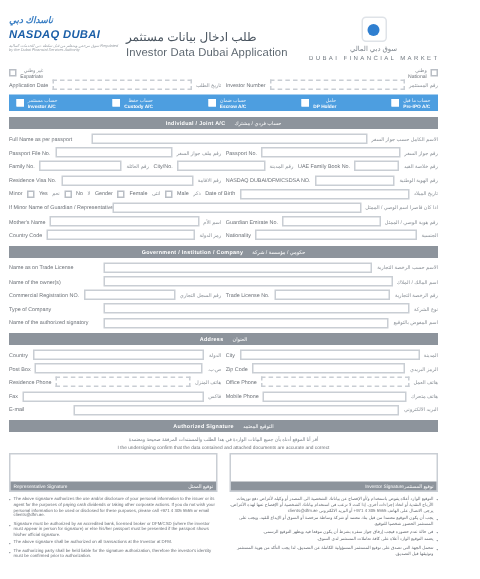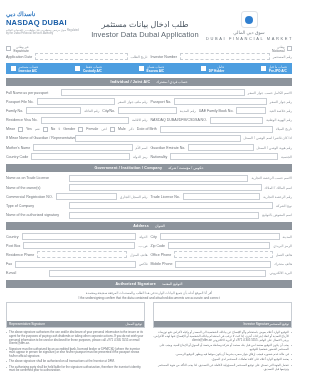--- a/index.html
+++ b/index.html
@@ -8,31 +8,31 @@
     width: 298px; height: 386px;
     background: #ffffff;
     font-family: "Liberation Sans", sans-serif;
     color: #5a5f66;
     overflow: hidden;
   }
   .page { position: relative; width: 298px; height: 386px; padding: 0 6px; }
 
   
   .header { display:flex; align-items:flex-start; justify-content:space-between; padding-top:11px; height:42px; }
-  .logo-left { width: 78px; }
+  .logo-left { width: 78px; font-style: italic; }
   .nasdaq-ar {
     font-size: 6px; letter-spacing:.3px; color:#3b7fc4; font-weight:bold;
     line-height: 7px; white-space:nowrap;
   }
   .nasdaq-en {
     font-size: 7.5px; font-weight:bold; color:#1b5fa8; letter-spacing:.2px;
     line-height: 9px; white-space:nowrap;
   }
   .nasdaq-sub { font-size:2.6px; color:#9aa0a7; line-height:3.4px; margin-top:2px; width:74px; }
-  .title-block { text-align:center; flex:1; padding-top:9px; }
+  .title-block { flex:1; padding-top:9px; }
   .title-ar { font-size:8px; color:#4a5560; line-height:10px; letter-spacing:.2px; }
   .title-en { font-size:7.5px; color:#5d6770; line-height:9px; letter-spacing:.1px; }
   .logo-right { width: 86px; text-align:center; }
   .dfm-emblem {
     width:17px; height:17px; margin:0 auto 2px auto; border-radius:3px;
     border:1px solid #dfe3e8; display:flex; align-items:center; justify-content:center;
   }
   .dfm-emblem .dot { width:8px;height:8px;border-radius:50%;background:#2f7fd0; }
   .dfm-ar { font-size:4.6px; color:#7d858d; letter-spacing:1.1px; line-height:6px; }
   .dfm-en { font-size:4px; color:#6d757d; letter-spacing:1.6px; line-height:5.5px; white-space:nowrap; }

